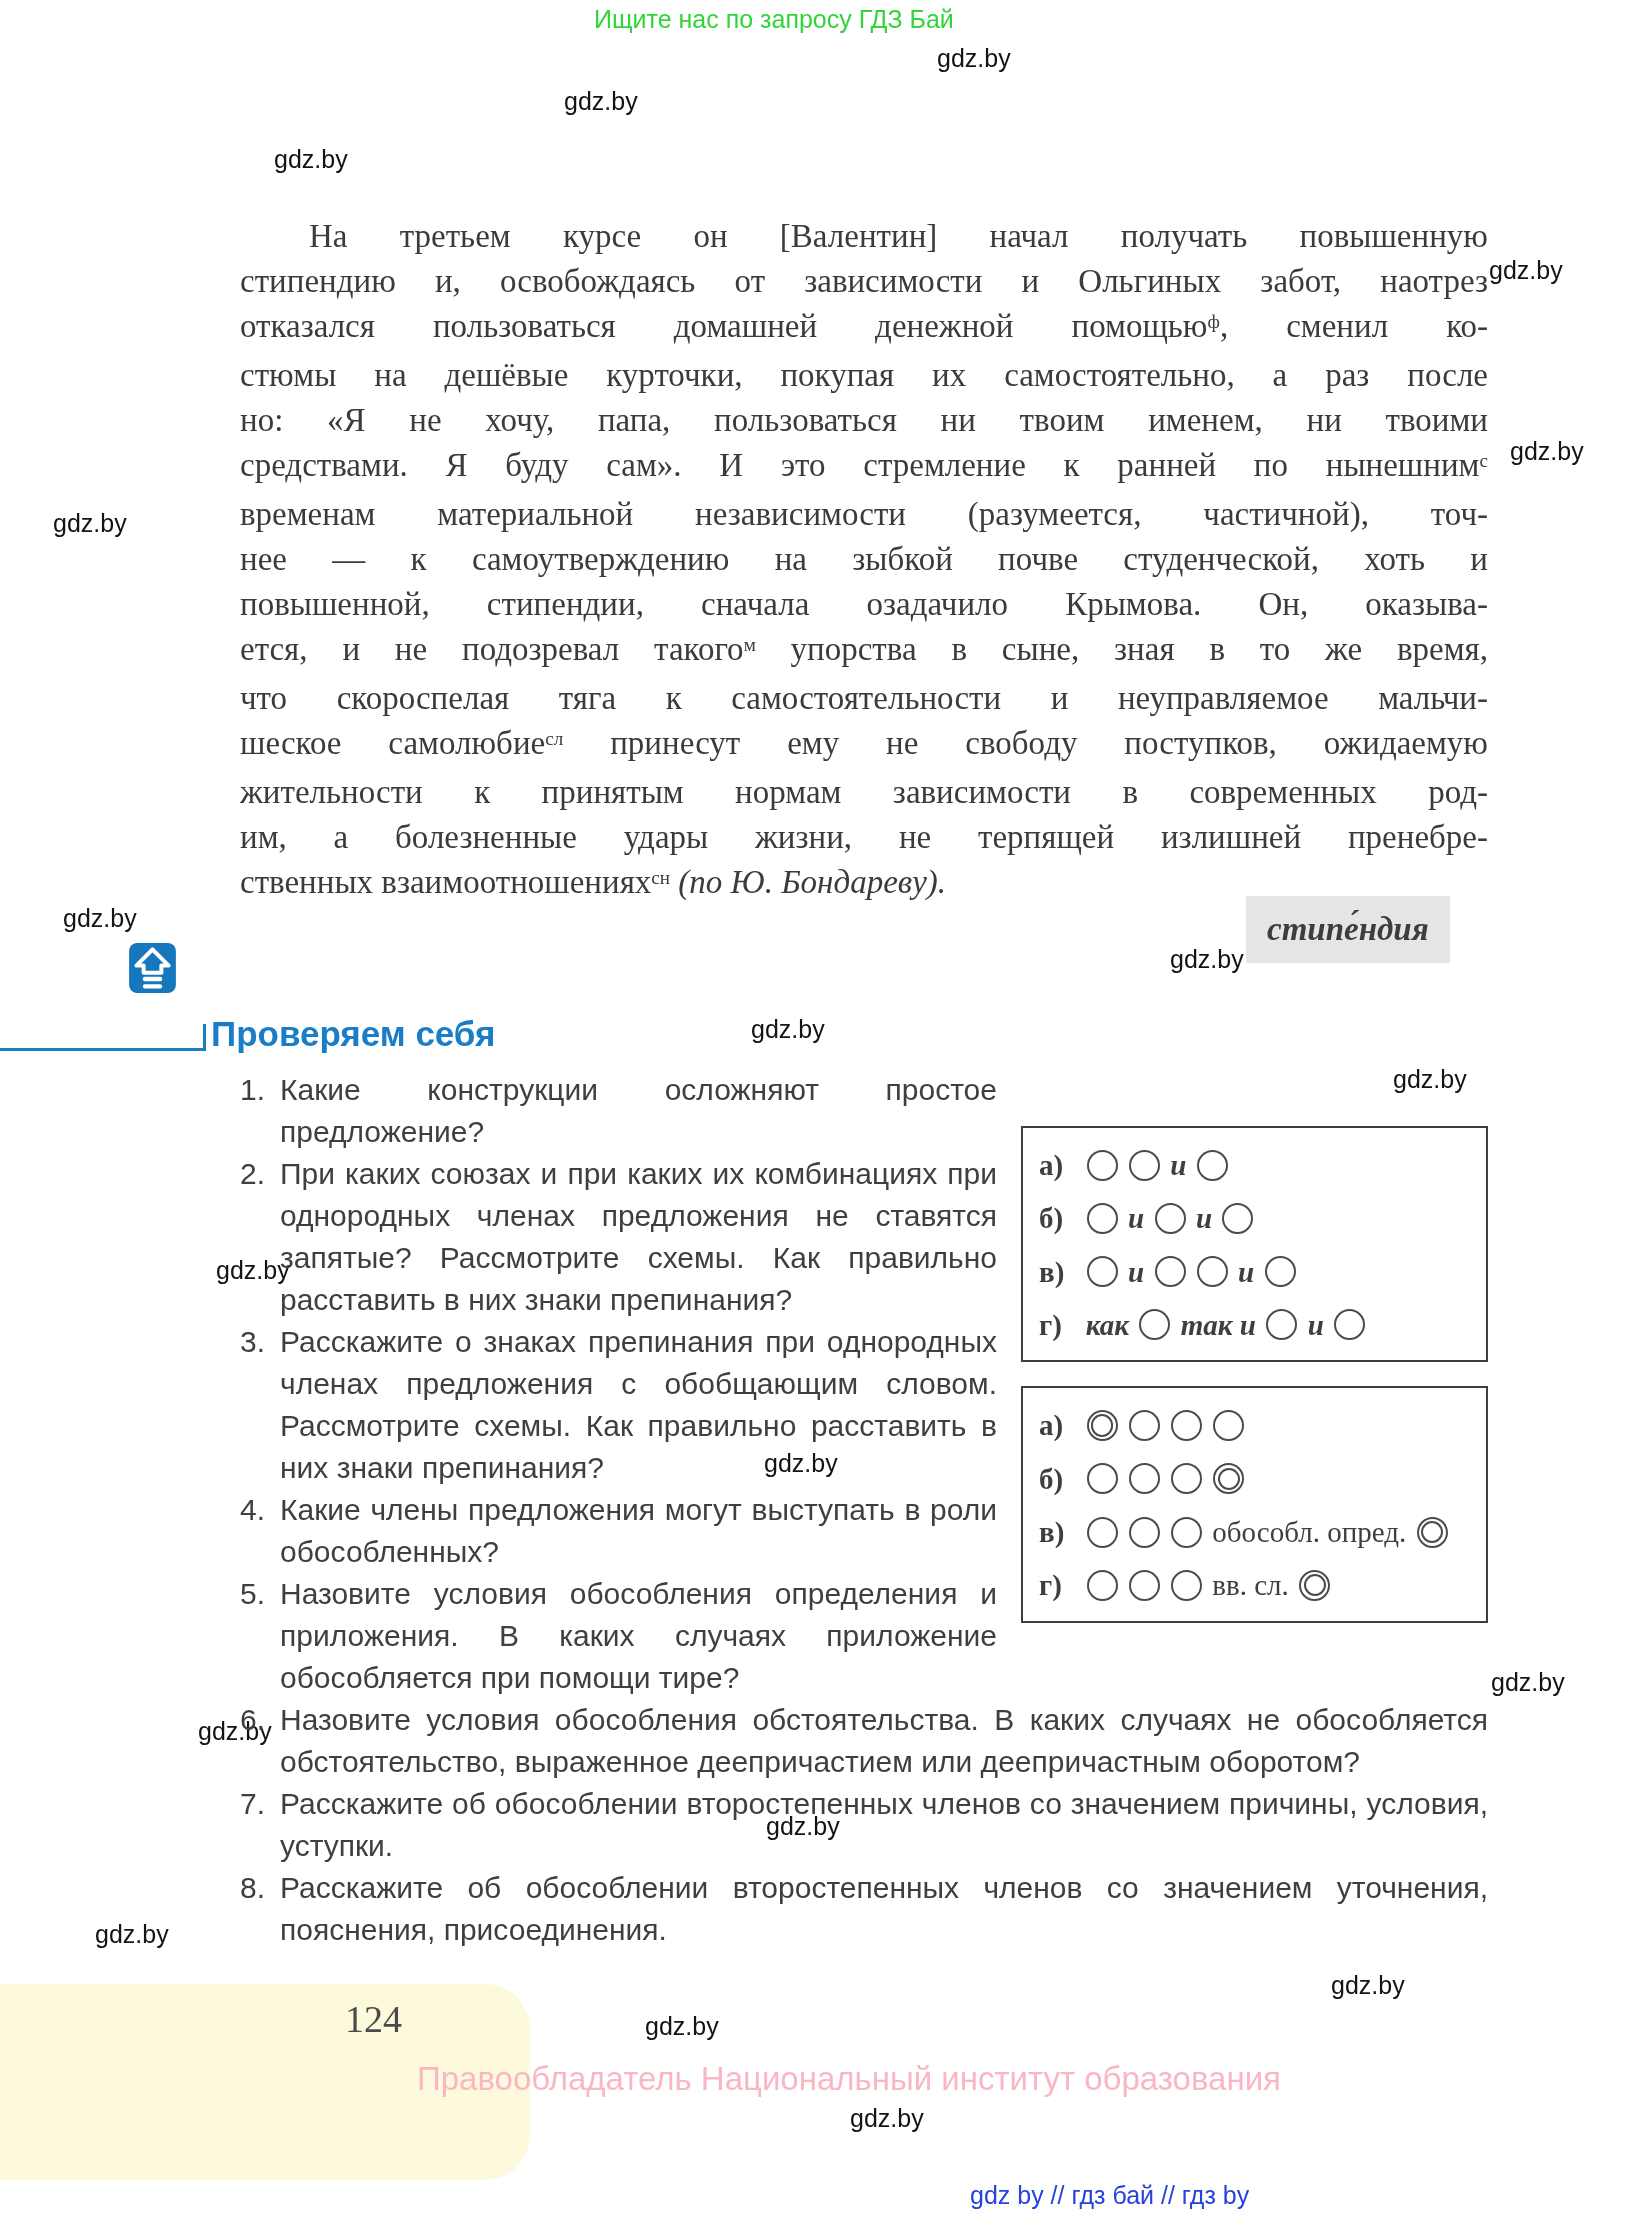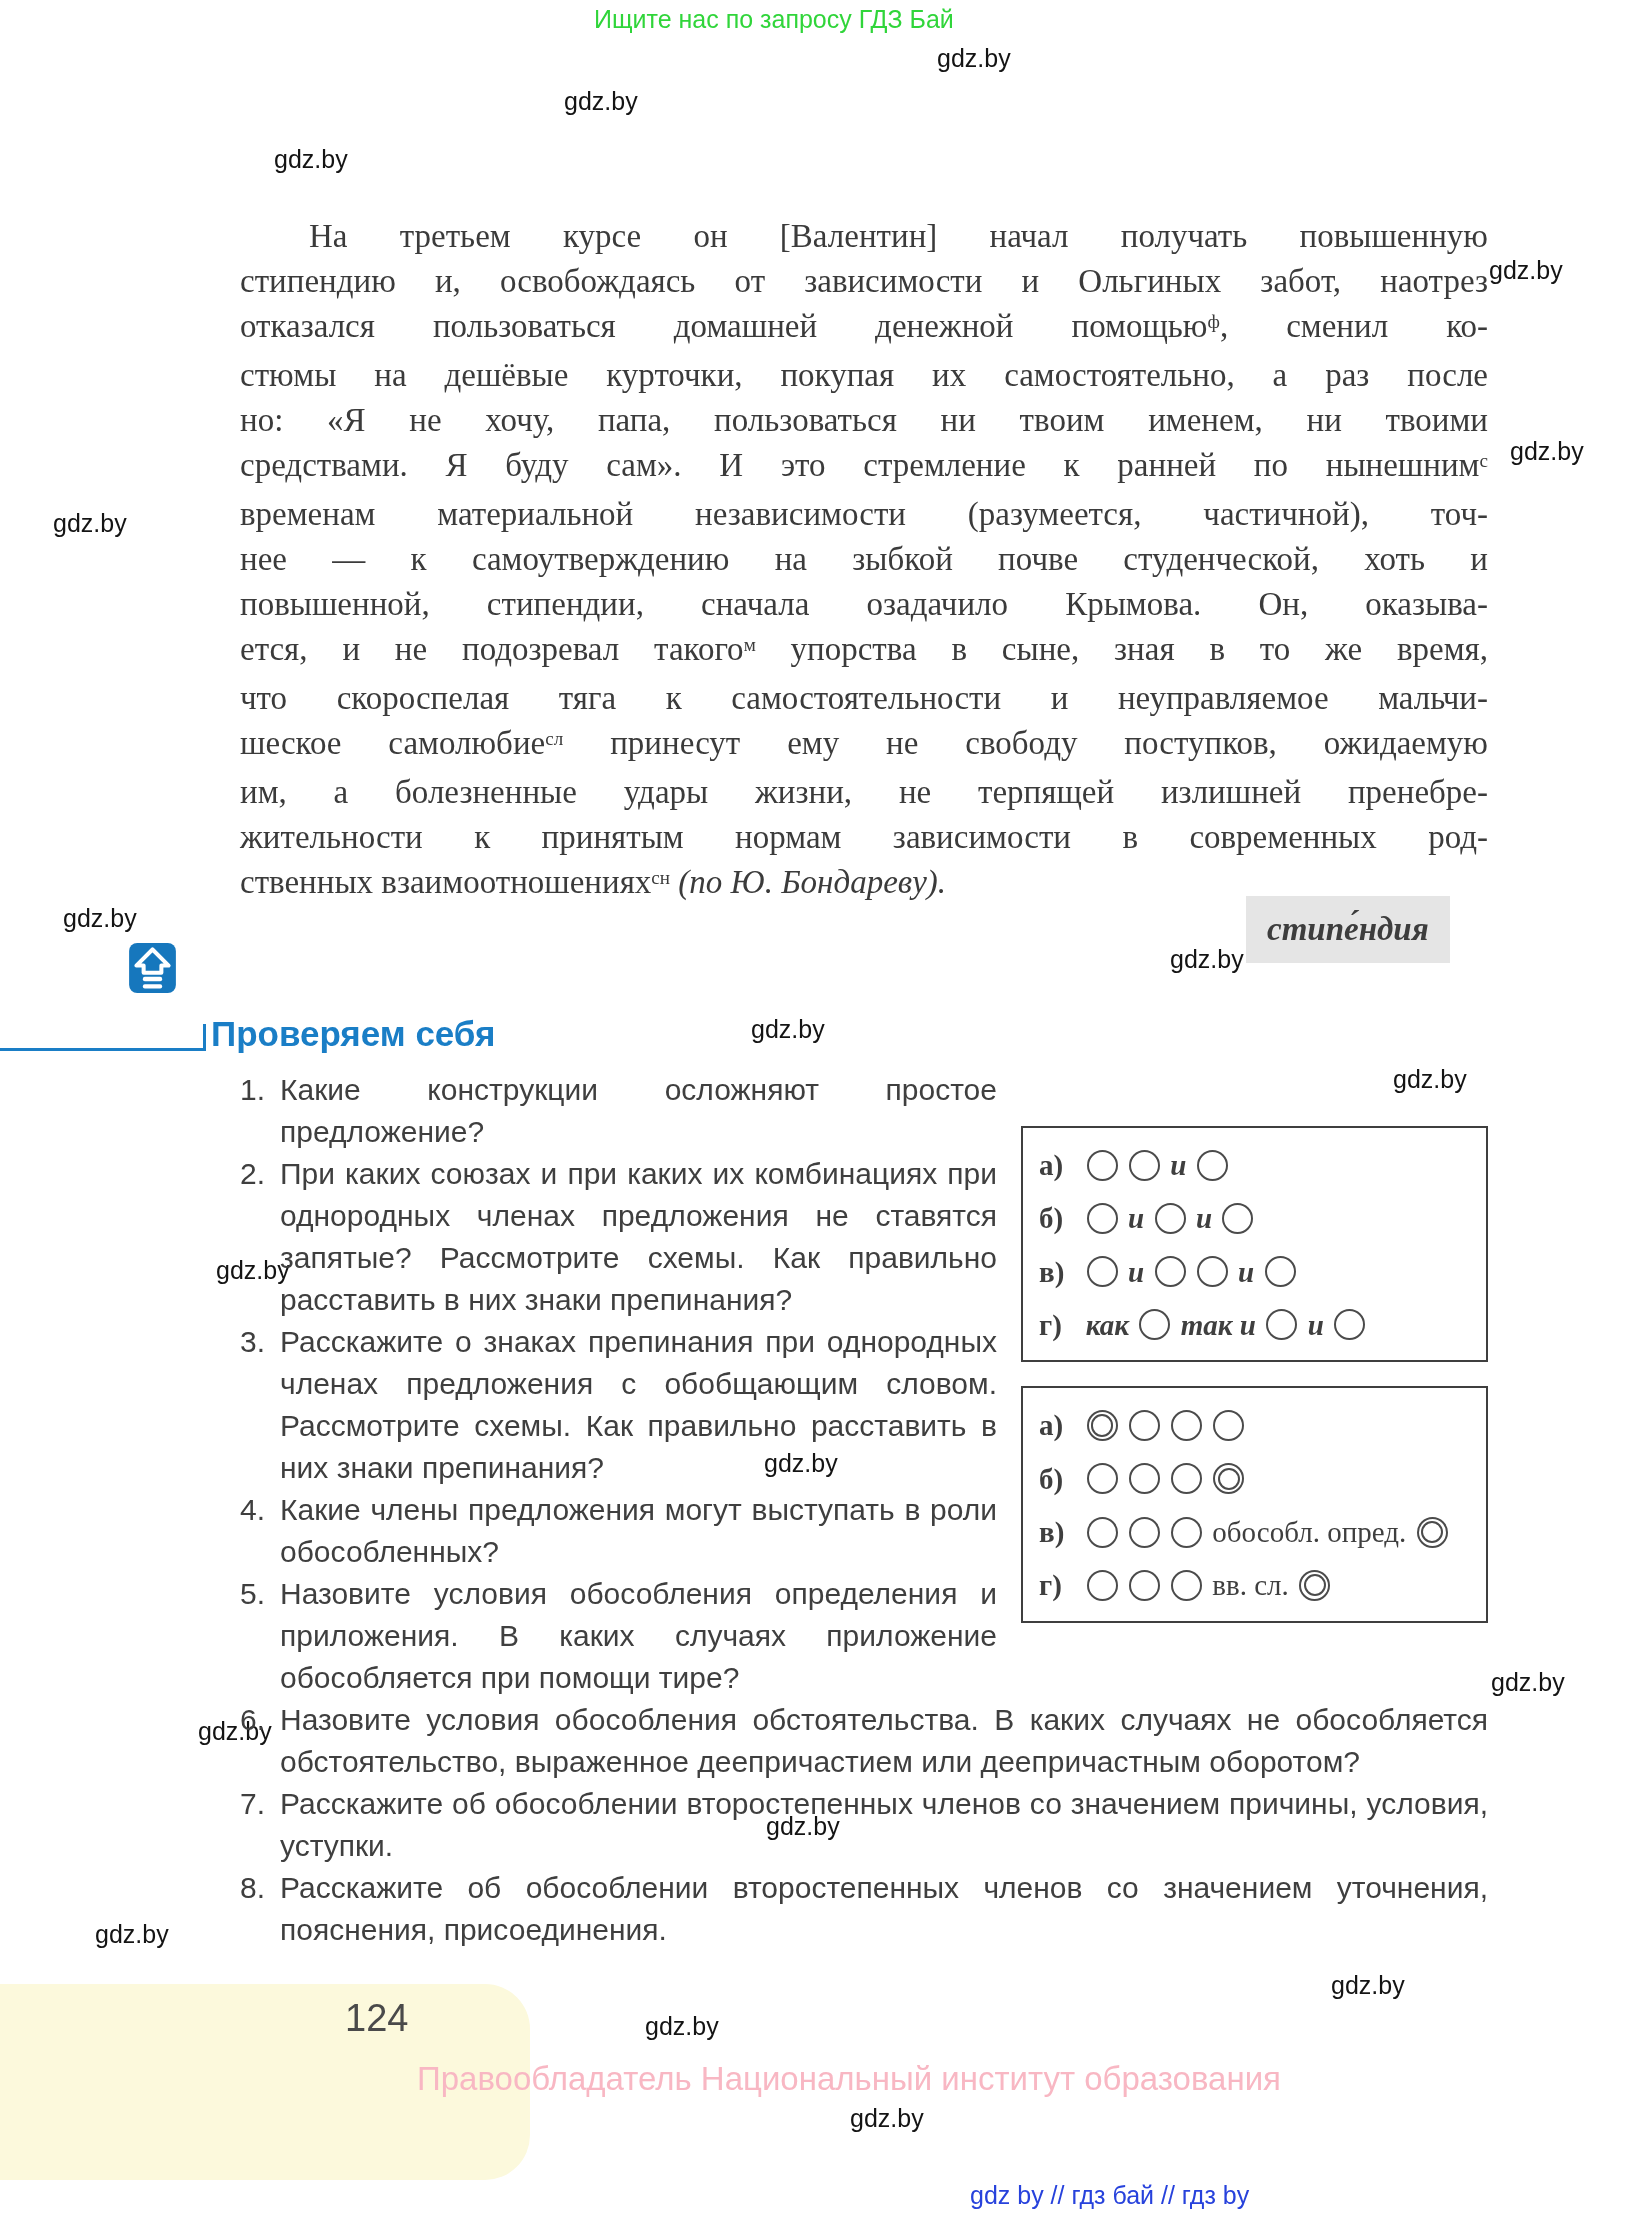--- a/index.html
+++ b/index.html
@@ -53,21 +53,21 @@
         text-decoration-thickness:1.6px;text-underline-offset:5.6px;text-align:right;}
   .plainw{margin:0 4.8px;white-space:nowrap;}
 
   .q{position:relative;padding-left:40px;text-align:justify;margin:0;}
   .qnum{position:absolute;left:0;top:0;}
 
   
   .footer-panel{position:absolute;left:0;top:1984px;width:530px;height:196px;background:#fcf9dc;
                 border-radius:0 45px 45px 0;}
   .page-number{position:absolute;left:345px;top:1997px;font-size:38px;color:#4a4a4a;
-               font-family:Liberation Sans, sans-serif;}
+               font-family:Liberation Serif, serif;}
   .copyright{position:absolute;left:417px;top:2060px;font-family:"Liberation Sans",sans-serif;
              font-size:33px;color:#f8b7c3;white-space:nowrap;}
   .footer-links{position:absolute;left:970px;top:2181px;font-family:"Liberation Sans",sans-serif;
                 font-size:25px;color:#2742dc;white-space:nowrap;cursor:pointer;}
 </style>
 </head>
 <body>
 
 <div class="page">
 
@@ -104,22 +104,22 @@
       <div class="pline"><span>отказался пользоваться домашней денежной помощью</span><span class="sup">ф</span><span>, сменил ко-</span></div>
       <div class="pline"><span>стюмы на дешёвые курточки, покупая их самостоятельно, а раз после</span></div>
       <div class="pline"><span>но: «Я не хочу, папа, пользоваться ни твоим именем, ни твоими</span></div>
       <div class="pline"><span>средствами. Я буду сам». И это стремление к ранней по нынешним</span><span class="sup">с</span></div>
       <div class="pline"><span>временам материальной независимости (разумеется, частичной), точ-</span></div>
       <div class="pline"><span>нее — к самоутверждению на зыбкой почве студенческой, хоть и</span></div>
       <div class="pline"><span>повышенной, стипендии, сначала озадачило Крымова. Он, оказыва-</span></div>
       <div class="pline"><span>ется, и не подозревал такого</span><span class="sup">м</span><span> упорства в сыне, зная в то же время,</span></div>
       <div class="pline"><span>что скороспелая тяга к самостоятельности и неуправляемое мальчи-</span></div>
       <div class="pline"><span>шеское самолюбие</span><span class="sup">сл</span><span> принесут ему не свободу поступков, ожидаемую</span></div>
+      <div class="pline"><span>жительности к принятым нормам зависимости в современных род-</span></div>
       <div class="pline"><span>им, а болезненные удары жизни, не терпящей излишней пренебре-</span></div>
-      <div class="pline"><span>жительности к принятым нормам зависимости в современных род-</span></div>
       <div class="pline last"><span>ственных взаимоотношениях</span><span class="sup">сн</span><span> </span><span class="it">(по Ю. Бондареву).</span></div>
     </div>
 
   <div class="dictword">стипе́ндия</div>
 
   <span class="nav-icon">
     <svg width="47" height="50" viewBox="0 0 58 62" xmlns="http://www.w3.org/2000/svg">
       <rect width="58" height="62" rx="10" fill="#1677bd"></rect>
       <path d="M29 8 L49 28 H40 V37 H18 V28 H9 Z" fill="#1677bd" stroke="#ffffff" stroke-width="5" stroke-linejoin="round"></path>
       <rect x="17" y="42" width="24" height="5.5" rx="2.5" fill="#ffffff"></rect>

